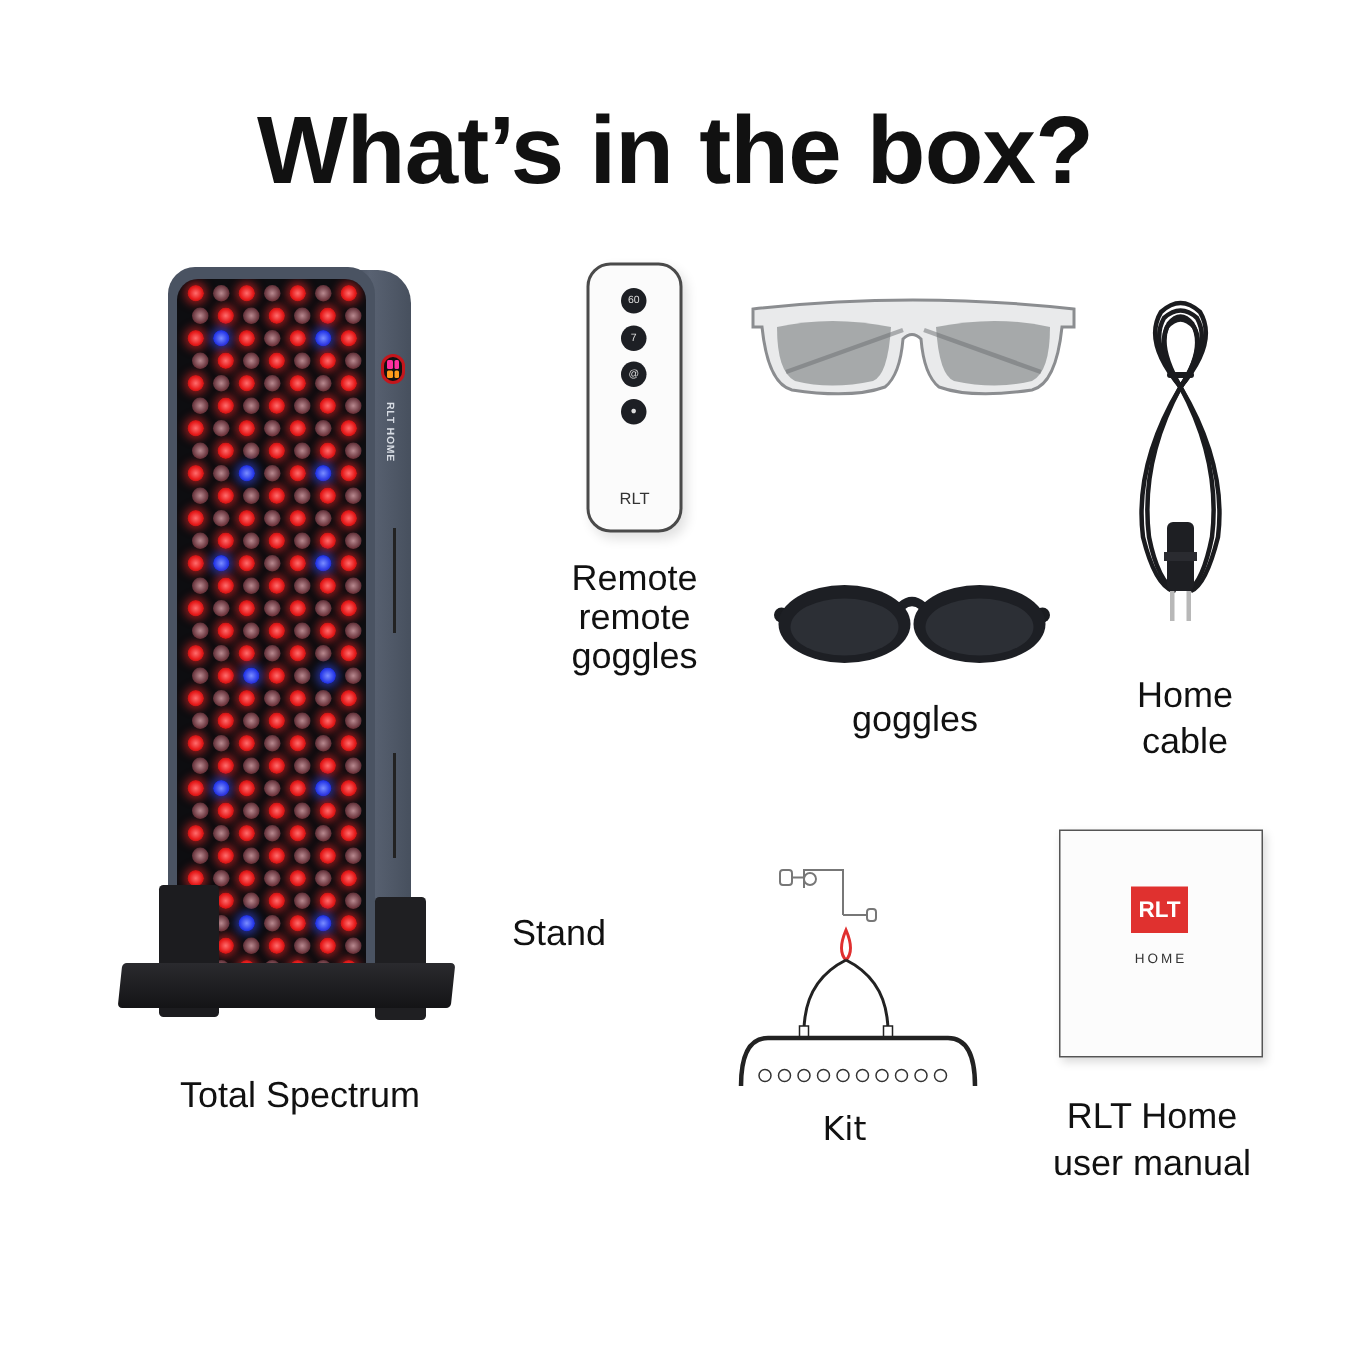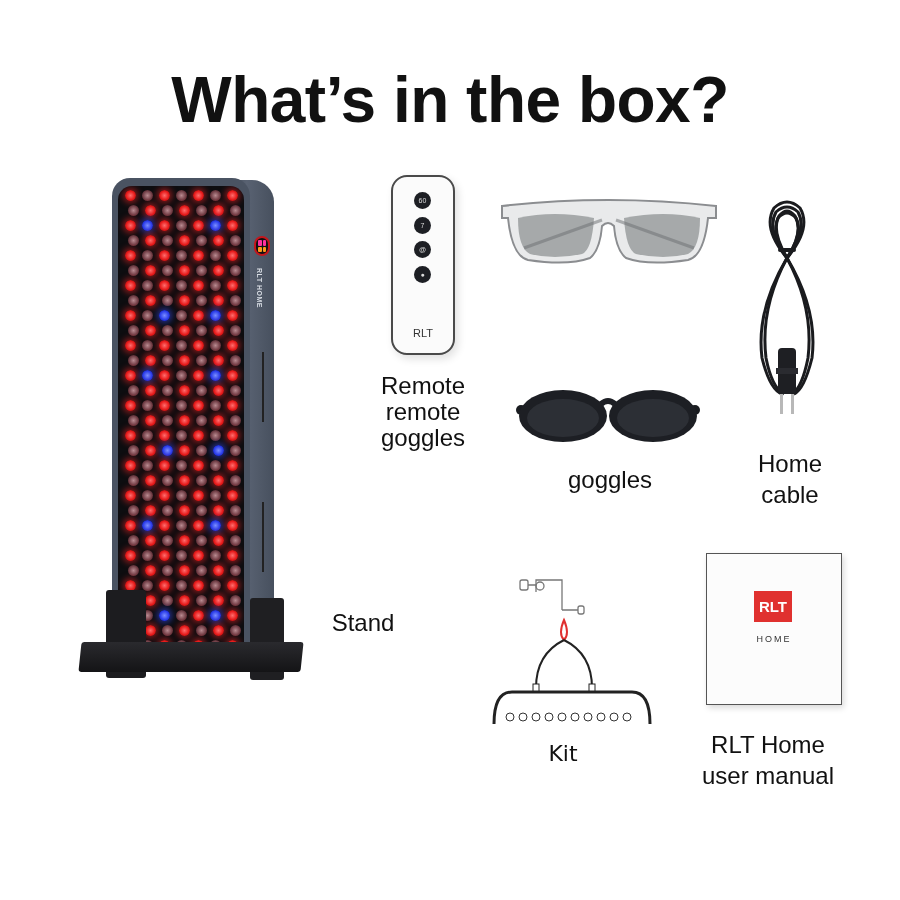--- a/index.html
+++ b/index.html
@@ -302,22 +302,23 @@
         <i class="led d" style="margin-left: 0px;"></i>
         <i class="led r" style="margin-left: 0px;"></i>
       </div>
   </div>
   <div class="stand-back"></div>
   <div class="stand-right"></div>
   <div class="stand-base"></div>
 </div>
 
 <div class="label" style="left:95px;width:210px;top:716px;">
-</div>
-<div class="label" style="left:322px;width:82px;top:608px;">
+  <span>Total Spectrum</span>
+</div>
+<div class="label" style="left:322px;width:82px;top:608px;text-align:right;">
   <span>Stand</span>
 </div>
 
 <div class="abs remote">
   <div class="rbtn" style="top:15px">60</div>
   <div class="rbtn" style="top:40px">7</div>
   <div class="rbtn" style="top:64px">@</div>
   <div class="rbtn" style="top:89px">●</div>
   <div class="rlogo">RLT</div>
 </div>

